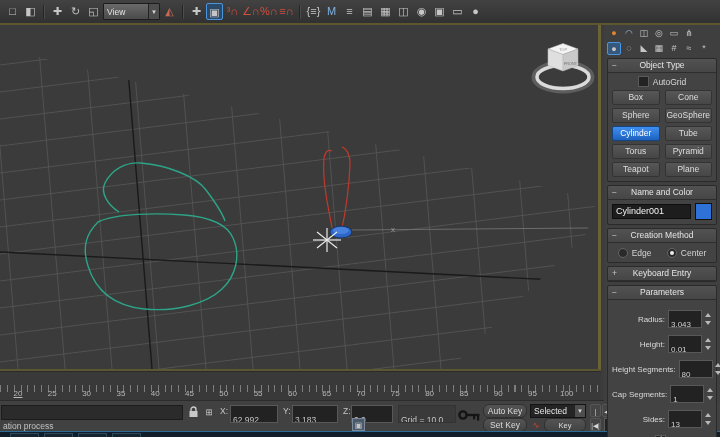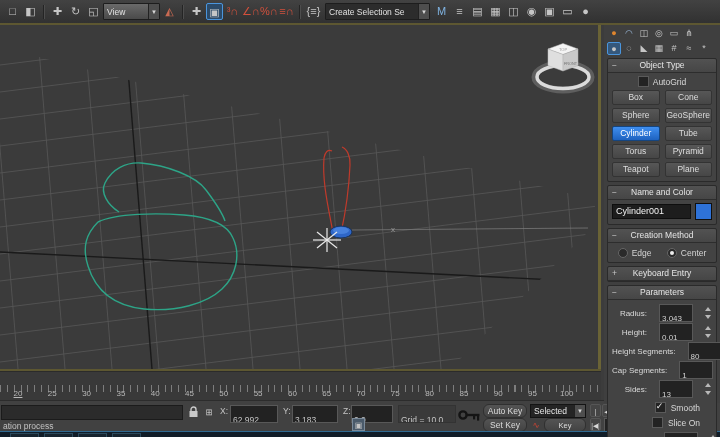--- a/index.html
+++ b/index.html
@@ -47,21 +47,21 @@
           border:1px solid #333;border-radius:2px;color:#dedede;font-size:8.5px;cursor:default;}
   .ot-btn.active{background:linear-gradient(#3f8ff0,#1e62c0);border-color:#15457f;color:#fff;}
   .name-row{display:flex;gap:4px;align-items:center;}
   .text-field{flex:1;height:13px;line-height:13px;background:#1d1d1d;border:1px solid #0e0e0e;
               color:#f2f2f2;padding:0 3px;font-size:9px;}
   .color-swatch{width:15px;height:15px;background:#2e72d8;border:1px solid #101010;flex:none;}
   .radios{display:flex;justify-content:space-around;padding:5px 2px 4px;}
   .radio{display:flex;align-items:center;gap:4px;}
   .rdot{width:8px;height:8px;border-radius:50%;background:#2a2a2a;border:1px solid #666;position:relative;flex:none;}
   .rdot.sel::after{content:"";position:absolute;left:2px;top:2px;width:4px;height:4px;border-radius:50%;background:#ececec;}
-  .prow{display:flex;align-items:center;margin:1px 2px;gap:9px;}
+  .prow{display:flex;align-items:center;margin:7px 2px;}
   .plabel{flex:1;text-align:right;padding-right:3px;font-size:8px;color:#dadada;white-space:nowrap;}
   .plabel.dim{color:#989898;}
   .num-field{box-sizing:border-box;width:34px;height:12px;line-height:11px;background:#222;
              border:1px solid #585858;color:#d2d2d2;font-size:8px;padding:8px 2px;flex:none;overflow:hidden;}
   .spinner{width:9px;height:12px;margin-left:1px;display:flex;flex-direction:column;
            justify-content:space-between;align-items:center;flex:none;}
   .sp-up{width:0;height:0;border-left:3px solid transparent;border-right:3px solid transparent;border-bottom:4px solid #b8b8b8;}
   .sp-dn{width:0;height:0;border-left:3px solid transparent;border-right:3px solid transparent;border-top:4px solid #b8b8b8;}
   .crow{display:flex;align-items:center;justify-content:flex-end;gap:5px;margin:4px 14px 4px 0;}
   
@@ -118,24 +118,20 @@
     <span class="igroup">
         <span class="icon" style="color: rgb(210, 80, 60);">³∩</span>
         <span class="icon" style="color: rgb(210, 80, 60);">∠∩</span>
         <span class="icon" style="color: rgb(210, 80, 60);">%∩</span>
         <span class="icon" style="color: rgb(210, 80, 60);">≡∩</span>
       </span>
     <span class="sep"></span>
     <span class="igroup">
         <span class="icon">{≡}</span>
       </span>
-    <div class="dropdown dd-selset">
-      <span>Create Selection Se</span>
-      <span class="dd-arrow">▼</span>
-    </div>
     <span class="igroup">
         <span class="icon" style="color: rgb(127, 178, 224);">M</span>
         <span class="icon">≡</span>
         <span class="icon">▤</span>
         <span class="icon">▦</span>
         <span class="icon">◫</span>
         <span class="icon">◉</span>
         <span class="icon">▣</span>
         <span class="icon">▭</span>
         <span class="icon">●</span>

